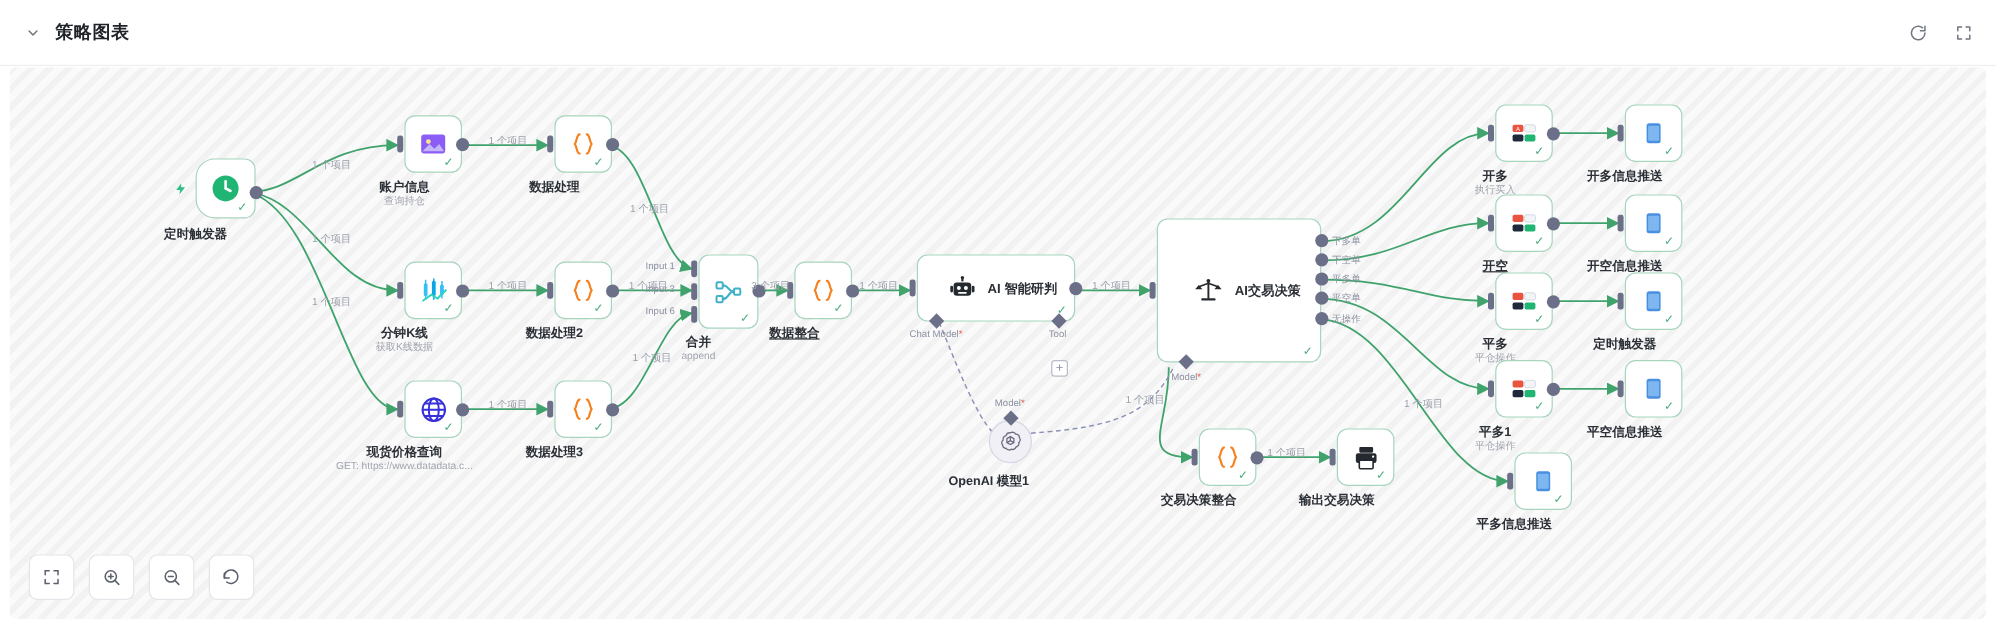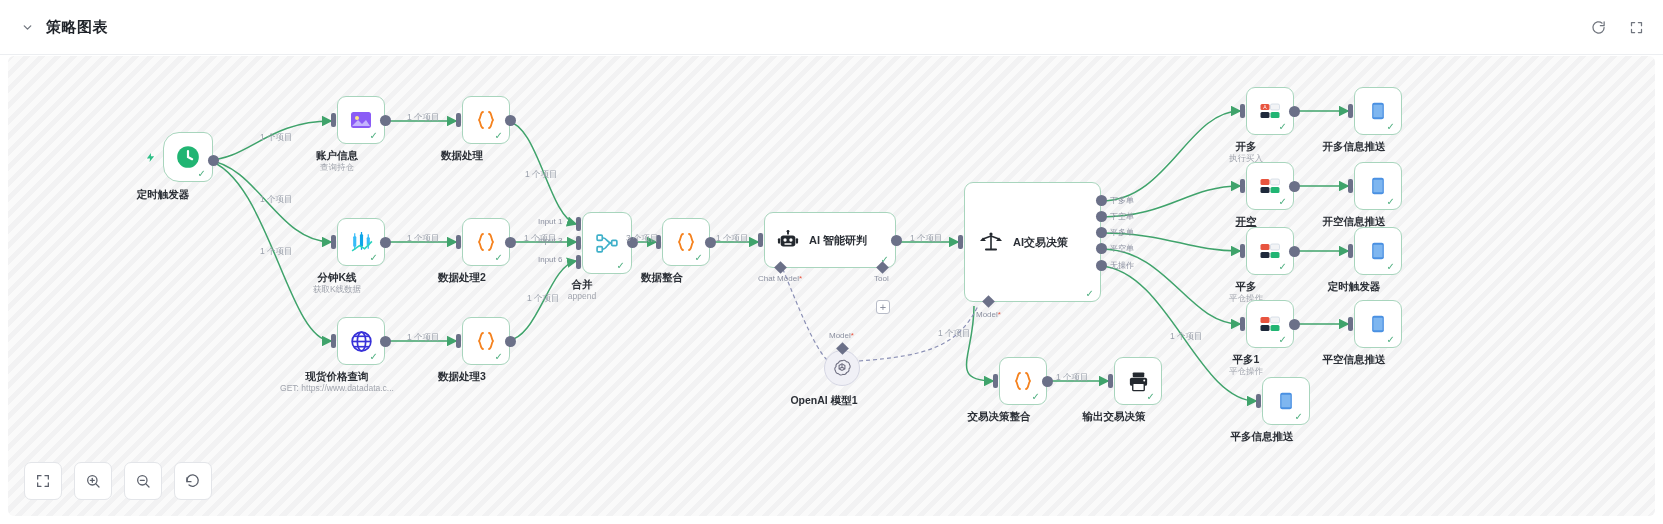--- a/index.html
+++ b/index.html
@@ -39,21 +39,21 @@
   }
   .edges { position:absolute; left:0; top:0; width:1647px; height:460px; }
 
   
   .node { position:absolute; }
   .nbox {
     position:absolute; background:#ffffff;
     border:1px solid #a8d5bd; border-radius:9px;
     display:flex; align-items:center; justify-content:center;
   }
-  .nbox.wide { justify-content:flex-start; }
+  .nbox.wide { justify-content:center; }
   .ncheck {
     position:absolute; right:6px; bottom:2px;
     color:#4cae7e; font-size:10px; line-height:10px;
   }
   .nlabel {
     position:absolute; text-align:center;
     font-size:10.5px; color:#2b2f36; font-weight:700; white-space:nowrap;
     left:50%; transform:translateX(-50%);
   }
   .nsub {
@@ -348,21 +348,21 @@
         <span>
           <svg width="24" height="24" viewBox="0 0 24 24" fill="none" stroke="#f5821f" stroke-width="1.8" stroke-linecap="round">
               <path d="M9 4 C6.5 4 7 9 5 12 C7 15 6.5 20 9 20"></path>
               <path d="M15 4 C17.5 4 17 9 19 12 C17 15 17.5 20 15 20"></path>
             </svg>
         </span>
         <span class="ncheck">✓</span>
       </div>
       <div class="port-in" style="left:-6px; top:17px;"></div>
       <div class="port-out" style="left:43px; top:19px;"></div>
-      <div class="nlabel" style="top:53px;">数据整合</div>
+      <div class="nlabel" style="top:53px;text-decoration:underline;">数据整合</div>
     </div>
 
     <div class="node" style="left:756px; top:156px;">
       <div class="nbox wide" style="left:0; top:0; width:132px; height:56px; padding-left:12px; gap:10px;">
         <span>
           <svg width="22" height="22" viewBox="0 0 24 24" fill="#24292f">
               <rect x="4" y="7" width="16" height="12" rx="3"></rect>
               <rect x="11" y="2" width="2" height="4"></rect>
               <circle cx="12" cy="2.5" r="1.5"></circle>
               <rect x="1" y="10" width="2.5" height="6" rx="1.2"></rect>

